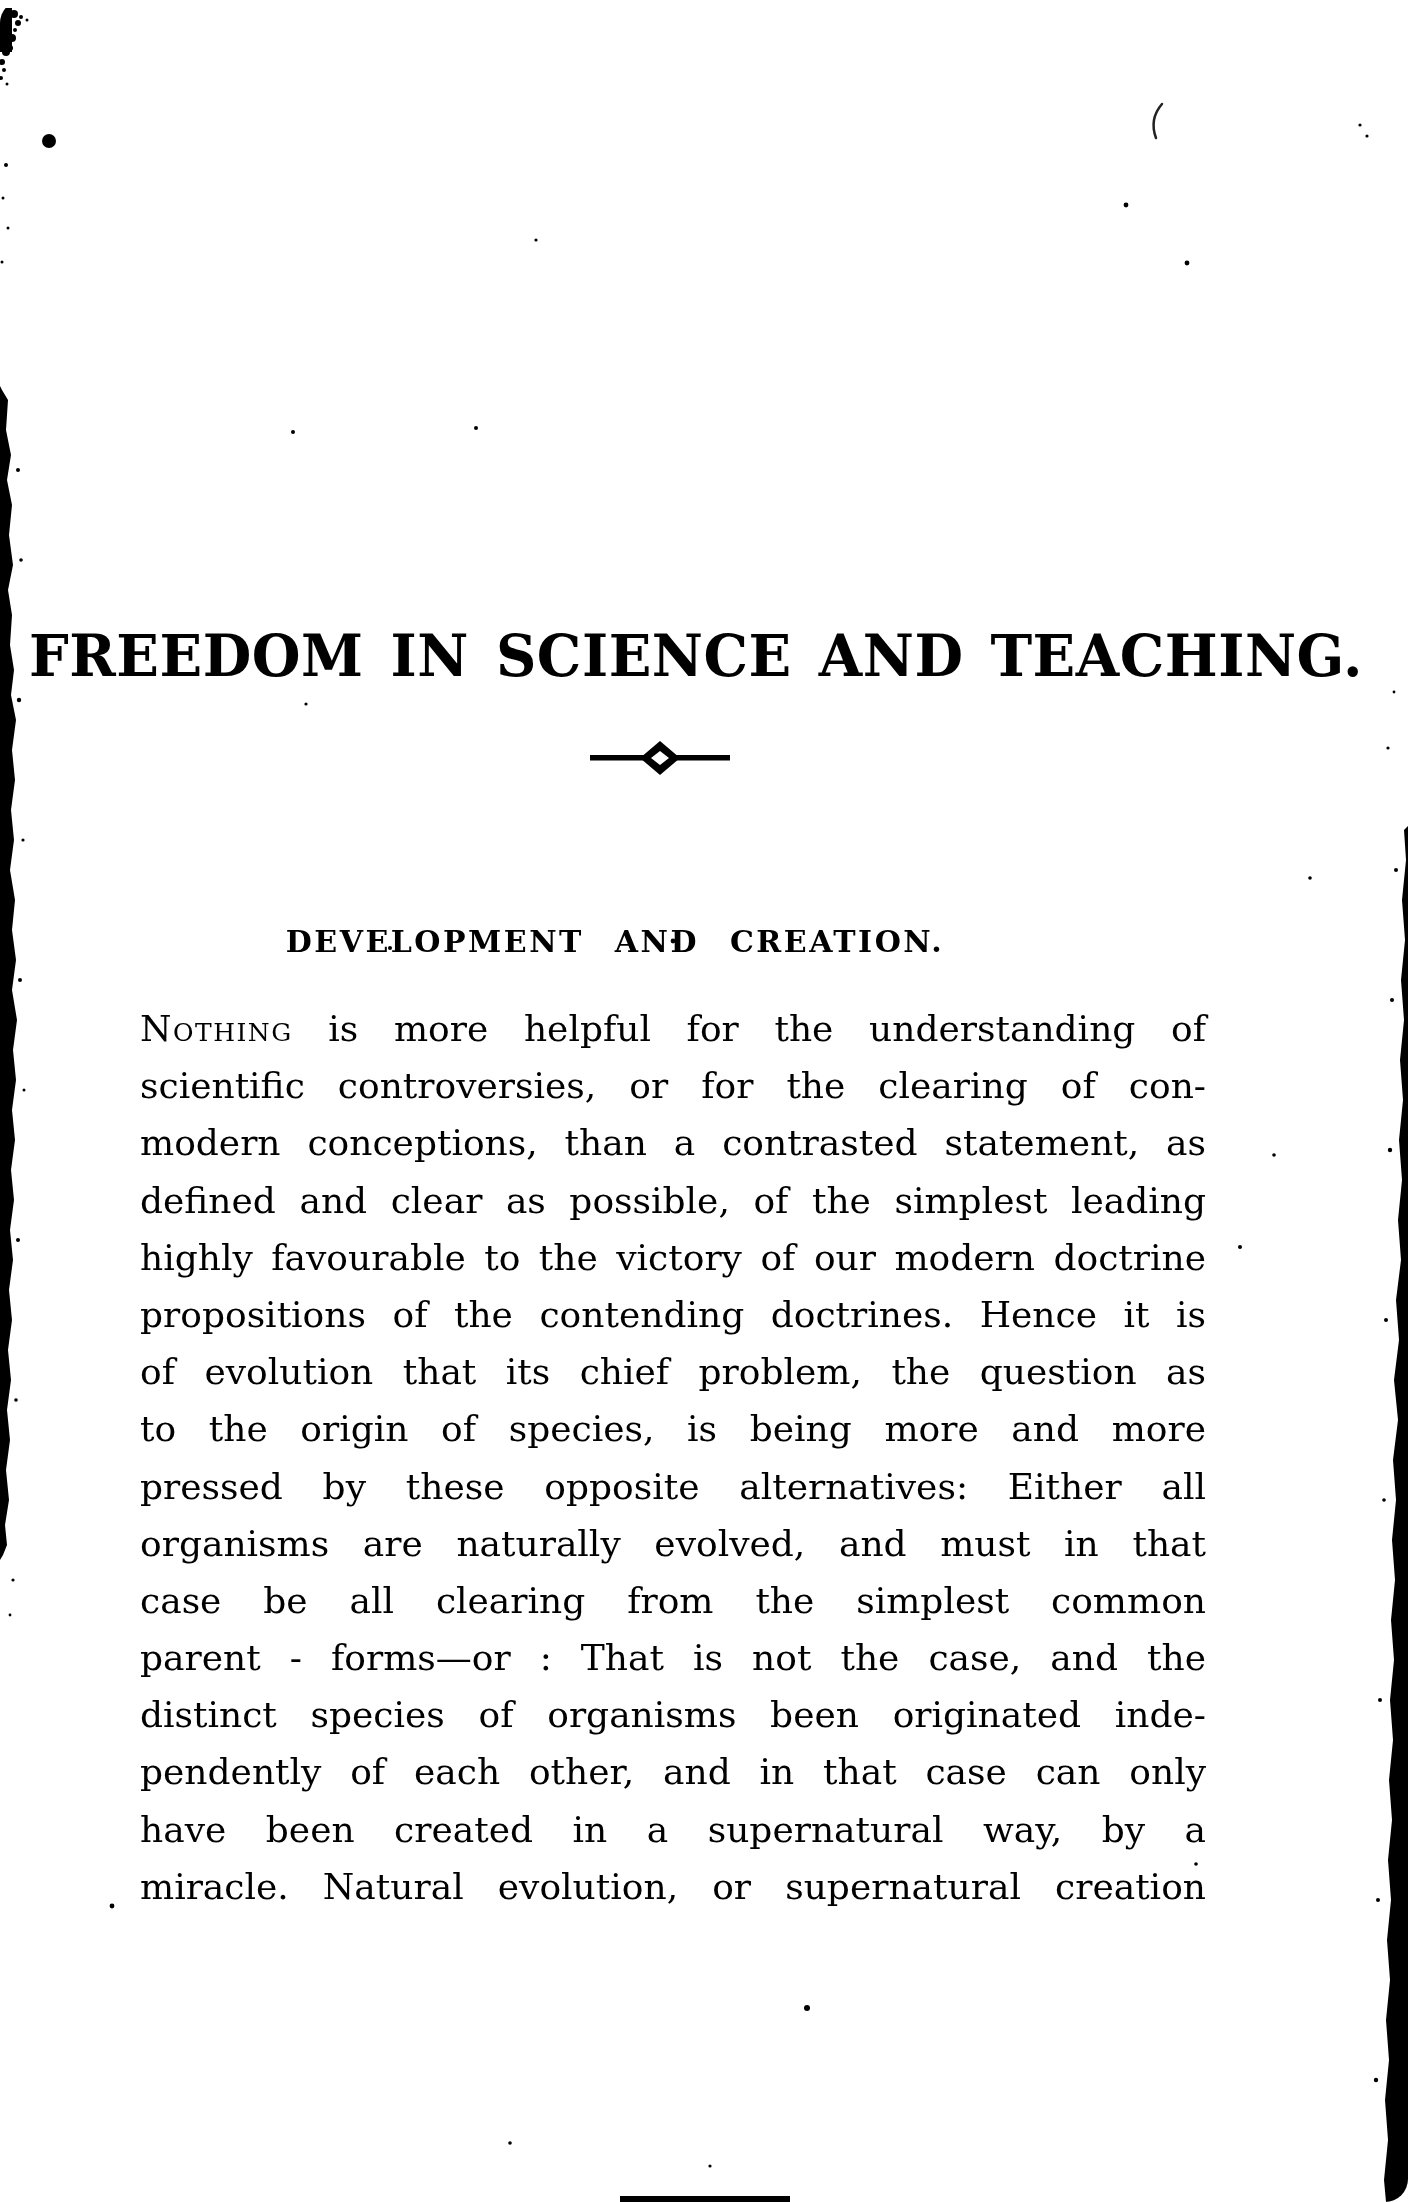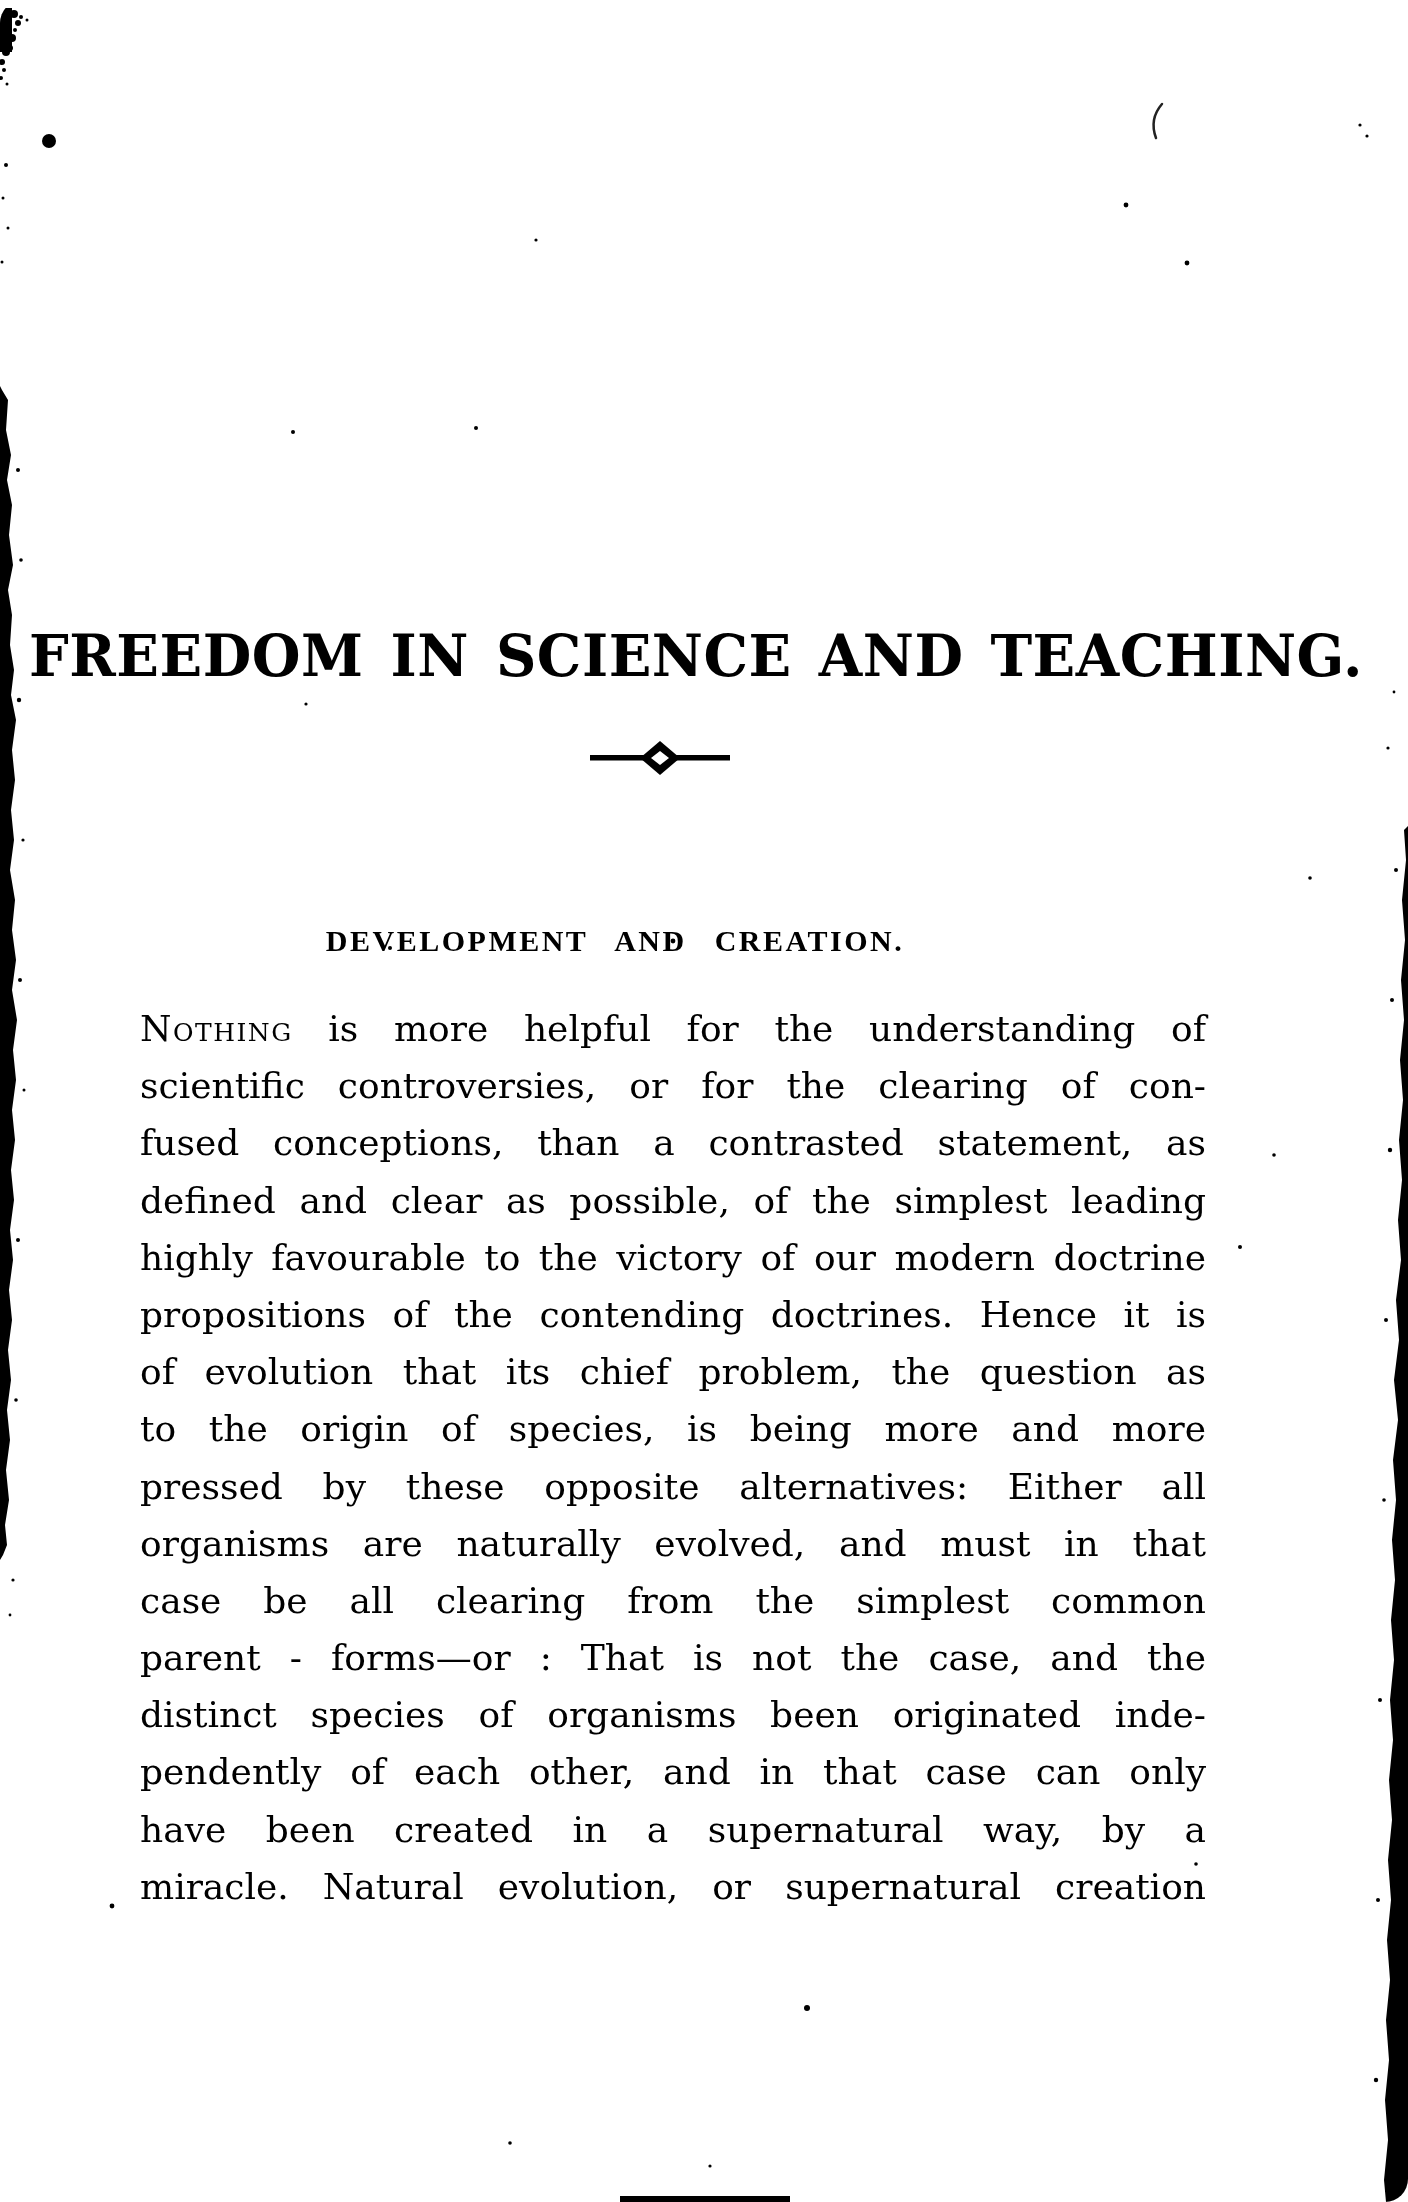--- a/index.html
+++ b/index.html
@@ -37,21 +37,20 @@
   }
   .section{
     position:absolute;
     top:924px; left:0; width:1230px;
     text-align:center;
     font-size:30px;
     font-weight:700;
     letter-spacing:2.5px;
     word-spacing:18px;
     white-space:nowrap;
-    font-family:Liberation Serif, serif;
   }
   
   .divider{
     position:absolute;
     top:738px; left:590px;
     width:140px; height:40px;
   }
   
   .bodytext{
     position:absolute;
@@ -181,21 +180,21 @@
     <polygon points="70,3 90,20 70,37 50,20" fill="#000"></polygon>
     <polygon points="70,13 79,20 70,27 61,20" fill="#fff"></polygon>
   </svg>
 
 
   <div class="section">DEVELOPMENT AND CREATION.</div>
 
   <div class="bodytext">
     <div class="line"><span class="lead">Nothing</span><span> is more helpful for the understanding of</span></div>
     <div class="line">scientific controversies, or for the clearing of con-</div>
-    <div class="line">fused conceptions, than a contrasted statement, as</div>
+    <div class="line">modern conceptions, than a contrasted statement, as</div>
     <div class="line">defined and clear as possible, of the simplest leading</div>
     <div class="line">highly favourable to the victory of our modern doctrine</div>
     <div class="line">propositions of the contending doctrines. Hence it is</div>
     <div class="line">of evolution that its chief problem, the question as</div>
     <div class="line">to the origin of species, is being more and more</div>
     <div class="line">pressed by these opposite alternatives: Either all</div>
     <div class="line">organisms are naturally evolved, and must in that</div>
     <div class="line">case be all clearing from the simplest common</div>
     <div class="line">parent - forms—or : That is not the case, and the</div>
     <div class="line">distinct species of organisms been originated inde-</div>

